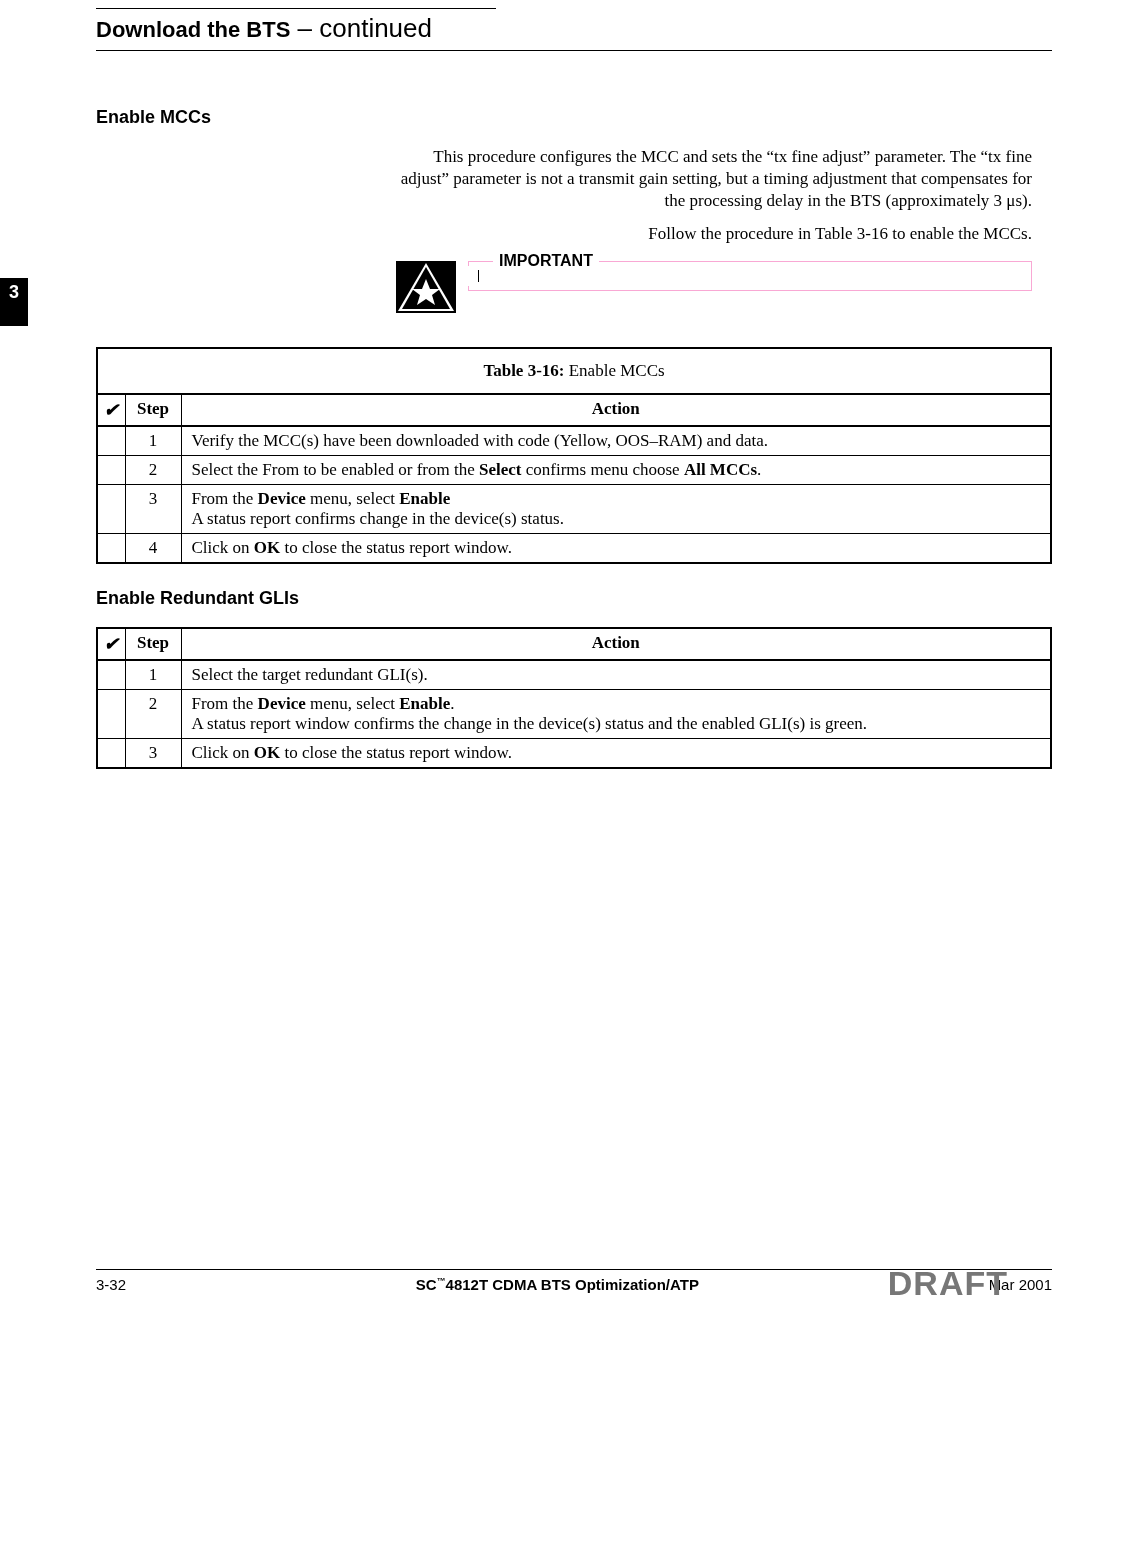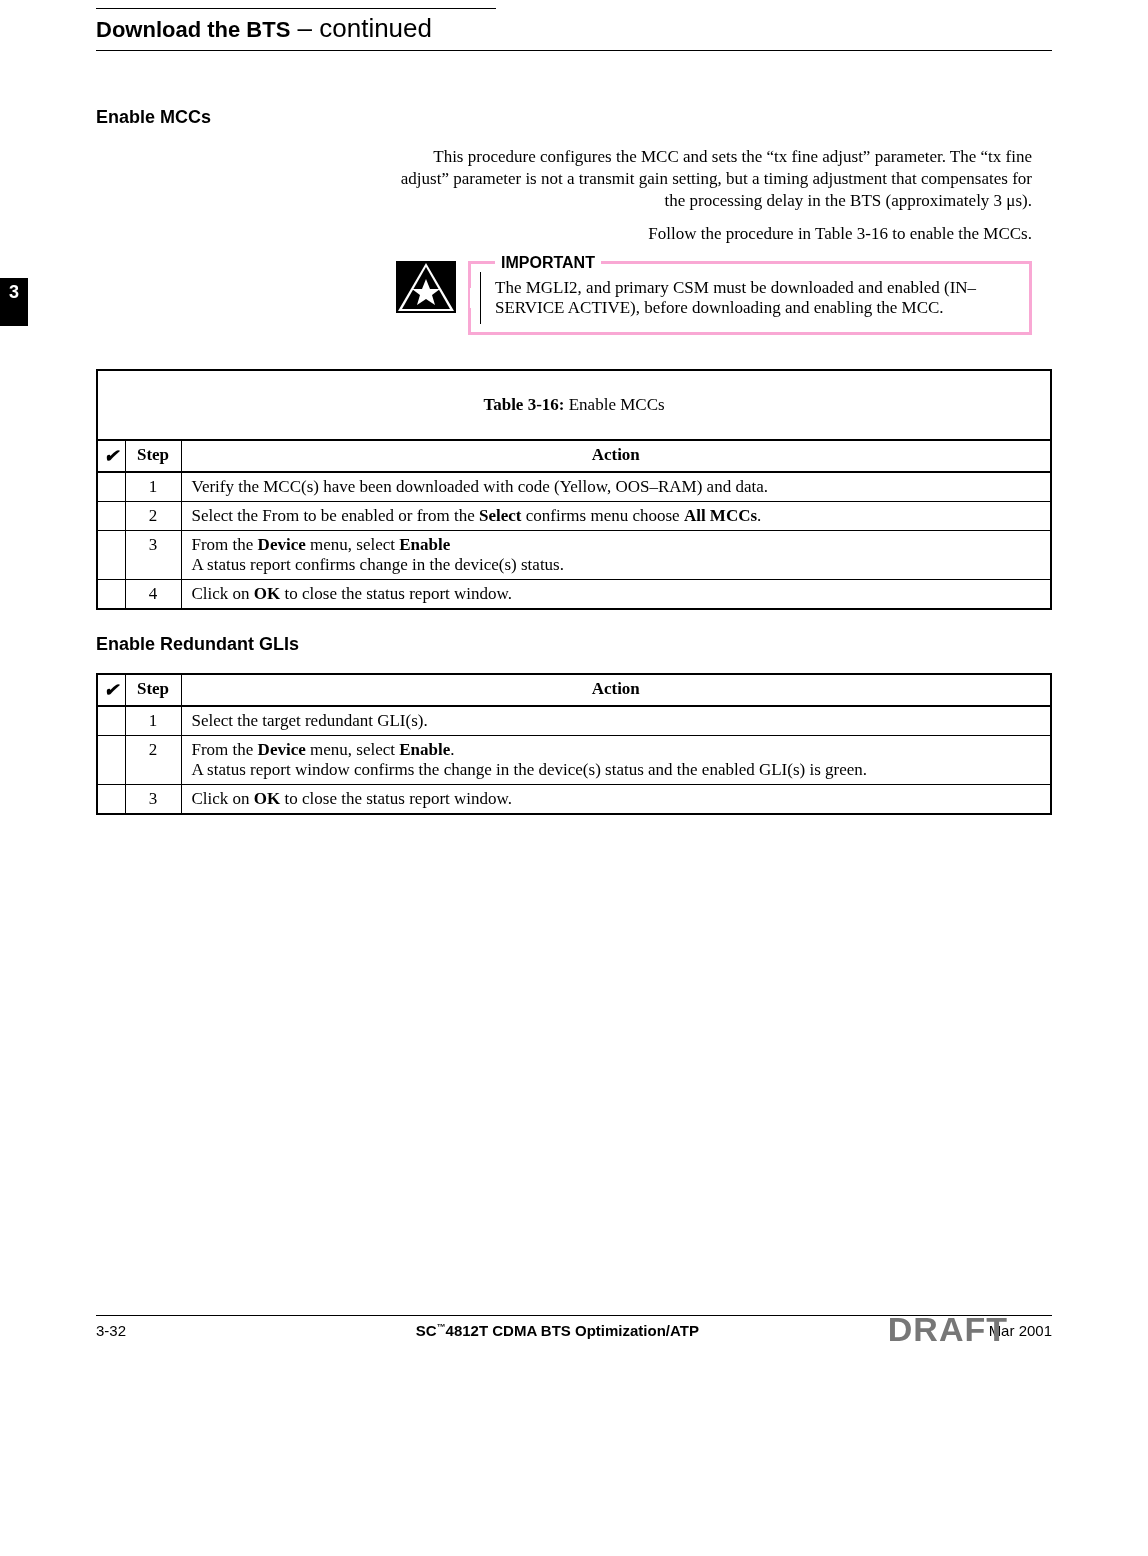--- a/index.html
+++ b/index.html
@@ -65,21 +65,21 @@
     margin-left: 300px;
     margin-right: 20px;
     display: flex;
     align-items: flex-start;
     margin-bottom: 34px;
   }
   .important-icon {
     width: 60px; height: 52px; flex: 0 0 auto;
   }
   .important-box {
-    border: 3px solid #f9a8d4;
+    border: 1px solid #f9a8d4;
     margin-left: 12px;
     flex: 1;
     position: relative;
     padding: 14px 14px 14px 24px;
   }
   .important-label {
     position: absolute; top: -10px; left: 24px;
     background: #fff; padding: 0 6px;
     font-family: Arial, Helvetica, sans-serif;
     font-weight: bold; font-size: 16px;
@@ -105,21 +105,21 @@
     border-left: 1px solid #000;
     border-right: 1px solid #000;
     border-top: 1px solid #000;
     border-bottom: 1px solid #000;
     padding: 4px 10px;
     vertical-align: top;
   }
   table.proc tr.title td {
     text-align: center;
     border-bottom: 2.4px solid #000;
-    padding: 24px;
+    padding: 12px;
   }
   table.proc tr.header th {
     text-align: center;
     border-bottom: 2.4px solid #000;
     font-weight: bold;
     padding: 4px;
   }
   .check { width: 28px; text-align: center; }
   .step  { width: 56px; text-align: center; }
   .caption-title { font-weight: bold; }
@@ -175,21 +175,20 @@
         <rect x="0" y="0" width="60" height="52" fill="#000"></rect>
         <polygon points="30,2 58,50 2,50" fill="#fff"></polygon>
         <polygon points="30,6 54,48 6,48" fill="#000"></polygon>
         <polygon points="30,18 34,28 44,28 36,34 39,44 30,38 21,44 24,34 16,28 26,28" fill="#fff"></polygon>
       </svg>
     </div>
     <div class="important-box">
       <div class="important-notch"></div>
       <div class="important-bar"></div>
       <div class="important-label">IMPORTANT</div>
-      <div>The MGLI2, and primary CSM must be downloaded and enabled (IN–SERVICE ACTIVE), before downloading and enabling the MCC.</div>
     </div>
   </div>
 
   <table class="proc">
     <tbody>
         <tr class="title">
           <td colspan="3">
       <span class="caption-title">Table 3-16:</span><span> Enable MCCs</span>
     </td>
         </tr>

